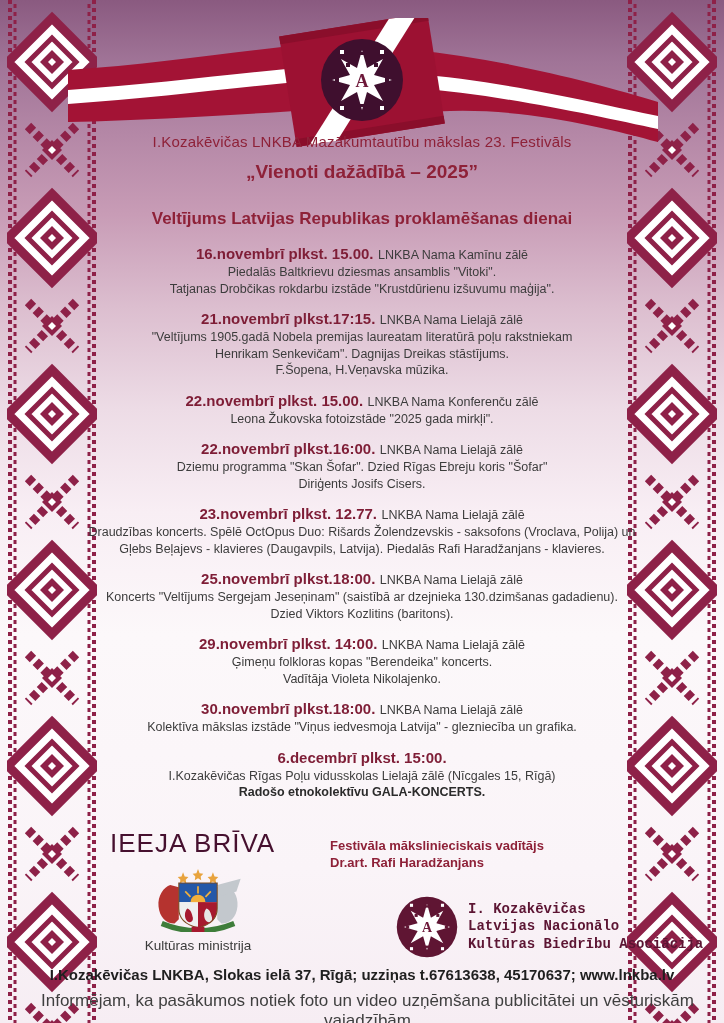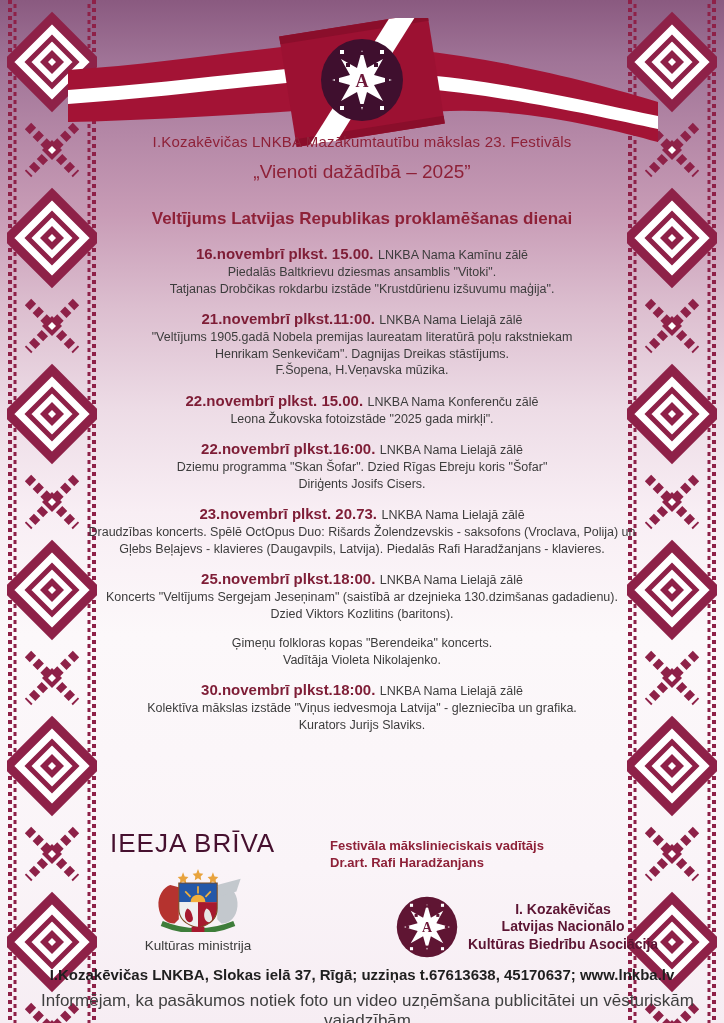--- a/index.html
+++ b/index.html
@@ -7,35 +7,35 @@
     position:relative;width:724px;height:1023px;overflow:hidden;
     font-family:"Liberation Sans",sans-serif;
     background:linear-gradient(180deg,#8a5a80 0%,#a07497 6%,#b487a6 13%,#c89cb6 21%,#dcbecf 30%,#eddce6 40%,#f8eef4 50%,#fcf8fa 62%,#faf4f8 85%,#f6edf3 100%);
   }
   .side-border{position:absolute;top:0;width:90px;height:1023px;z-index:1;}
   .side-border.left{left:7px;}
   .side-border.right{right:7px;}
   .ribbon-wrap{position:absolute;left:0;top:18px;width:724px;height:160px;z-index:3;}
   .title-block{position:absolute;left:70px;right:70px;top:133px;text-align:center;z-index:4;color:#8e2138;}
   .title-line1{font-size:15px;font-weight:400;letter-spacing:.2px;}
-  .title-line2{font-size:19px;font-weight:400;margin-top:11px;}
+  .title-line2{font-size:19px;font-weight:700;margin-top:11px;}
   .dedication{font-size:17px;font-weight:700;margin-top:26px;}
   .events{position:absolute;left:84px;width:556px;top:245px;text-align:center;z-index:4;}
   .event{margin-bottom:13px;}
   .event-head{line-height:18px;}
   .event-date{font-size:15px;font-weight:700;color:#7e1d36;}
   .event-venue{font-size:12.5px;color:#3c3c3c;margin-top:12px;}
   .event-lines div{font-size:12.5px;line-height:16.5px;color:#3c3c3c;}
   .event-lines div.bold-line{font-weight:700;color:#2b2b2b;}
   .free-entry{position:absolute;left:110px;top:828px;font-size:26px;font-weight:400;letter-spacing:1px;color:#46102f;z-index:4;}
   .director{position:absolute;left:330px;width:290px;top:837px;text-align:left;z-index:4;color:#8e2138;font-size:13px;font-weight:700;line-height:17px;}
   .ministry{position:absolute;left:133px;top:868px;width:130px;text-align:center;z-index:4;}
   .ministry-label{font-size:13.5px;color:#3a3a3a;margin-top:2px;}
   .association{position:absolute;left:396px;top:896px;z-index:4;display:flex;align-items:center;gap:10px;}
-  .assoc-text{font-family:Liberation Sans, sans-serif;font-weight:700;color:#5c1533;font-size:14px;line-height:17.5px;text-align:center;}
+  .assoc-text{font-family:Liberation Mono, monospace;font-weight:700;color:#5c1533;font-size:14px;line-height:17.5px;}
   .contact-line{position:absolute;left:0;right:0;top:966px;text-align:center;font-size:15px;font-weight:700;color:#1f1f1f;z-index:4;}
   .notice-line{position:absolute;left:0;right:0;top:991px;text-align:center;font-size:17px;color:#3f3f3f;z-index:4;padding-left:11px;}
 </style>
 </head>
 <body>
 
 <div class="page">
 
   <svg width="0" height="0" style="position:absolute" aria-hidden="true">
     <defs>
@@ -116,21 +116,21 @@
         <span class="event-venue"> LNKBA Nama  Kamīnu zālē</span>
       </div>
       <div class="event-lines">
           <div>Piedalās Baltkrievu dziesmas ansamblis "Vitoki".</div>
           <div>Tatjanas Drobčikas rokdarbu izstāde "Krustdūrienu izšuvumu maģija".</div>
         </div>
     </div>
 
     <div class="event">
       <div class="event-head">
-        <span class="event-date">21.novembrī plkst.11:00.</span>
+        <span class="event-date">21.novembrī plkst.17:15.</span>
         <span class="event-venue"> LNKBA Nama Lielajā zālē</span>
       </div>
       <div class="event-lines">
           <div>"Veltījums 1905.gadā Nobela premijas laureatam literatūrā poļu rakstniekam</div>
           <div>Henrikam  Senkevičam". Dagnijas Dreikas stāstījums.</div>
           <div>F.Šopena, H.Veņavska mūzika.</div>
         </div>
     </div>
 
     <div class="event">
@@ -149,58 +149,71 @@
         <span class="event-venue"> LNKBA Nama Lielajā zālē</span>
       </div>
       <div class="event-lines">
           <div>Dziemu programma "Skan Šofar". Dzied Rīgas Ebreju koris "Šofar"</div>
           <div>Diriģents Josifs Cisers.</div>
         </div>
     </div>
 
     <div class="event">
       <div class="event-head">
-        <span class="event-date">23.novembrī plkst. 20.73.</span>
+        <span class="event-date">23.novembrī plkst. 12.77.</span>
         <span class="event-venue"> LNKBA Nama  Lielajā zālē</span>
       </div>
       <div class="event-lines">
           <div>Draudzības koncerts. Spēlē OctOpus Duo: Rišards Žolendzevskis - saksofons (Vroclava, Polija) un</div>
           <div>Gļebs Beļajevs - klavieres (Daugavpils, Latvija). Piedalās Rafi Haradžanjans - klavieres.</div>
         </div>
     </div>
 
     <div class="event">
       <div class="event-head">
         <span class="event-date">25.novembrī plkst.18:00.</span>
         <span class="event-venue"> LNKBA Nama Lielajā zālē</span>
       </div>
       <div class="event-lines">
           <div>Koncerts "Veltījums Sergejam Jeseņinam" (saistībā ar dzejnieka 130.dzimšanas gadadienu).</div>
           <div>Dzied Viktors Kozlitins (baritons).</div>
         </div>
     </div>
 
     <div class="event">
+      <div class="event-head">
+        <span class="event-date">29.novembrī plkst. 14:00.</span>
+        <span class="event-venue"> LNKBA Nama  Lielajā zālē</span>
+      </div>
       <div class="event-lines">
           <div>Ģimeņu folkloras kopas "Berendeika" koncerts.</div>
           <div>Vadītāja Violeta Nikolajenko.</div>
         </div>
     </div>
 
     <div class="event">
       <div class="event-head">
         <span class="event-date">30.novembrī plkst.18:00.</span>
         <span class="event-venue"> LNKBA Nama Lielajā zālē</span>
       </div>
       <div class="event-lines">
           <div>Kolektīva mākslas izstāde "Viņus iedvesmoja Latvija" - glezniecība un grafika.</div>
-          <div>Kurators Jurijs Slaviks.</div>
-        </div>
-    </div>
-
+        </div>
+    </div>
+
+    <div class="event">
+      <div class="event-head">
+        <span class="event-date">6.decembrī plkst. 15:00.</span>
+        <span class="event-venue"></span>
+      </div>
+      <div class="event-lines">
+          <div>I.Kozakēvičas Rīgas Poļu vidusskolas Lielajā zālē (Nīcgales 15, Rīgā)</div>
+          <div class="bold-line">Radošo etnokolektīvu GALA-KONCERTS.</div>
+        </div>
+    </div>
   </div>
 
   <div class="free-entry">IEEJA BRĪVA</div>
 
   <div class="director">
     <div>Festivāla mākslinieciskais vadītājs</div>
     <div>Dr.art. Rafi Haradžanjans</div>
   </div>
 
   <div class="ministry">

